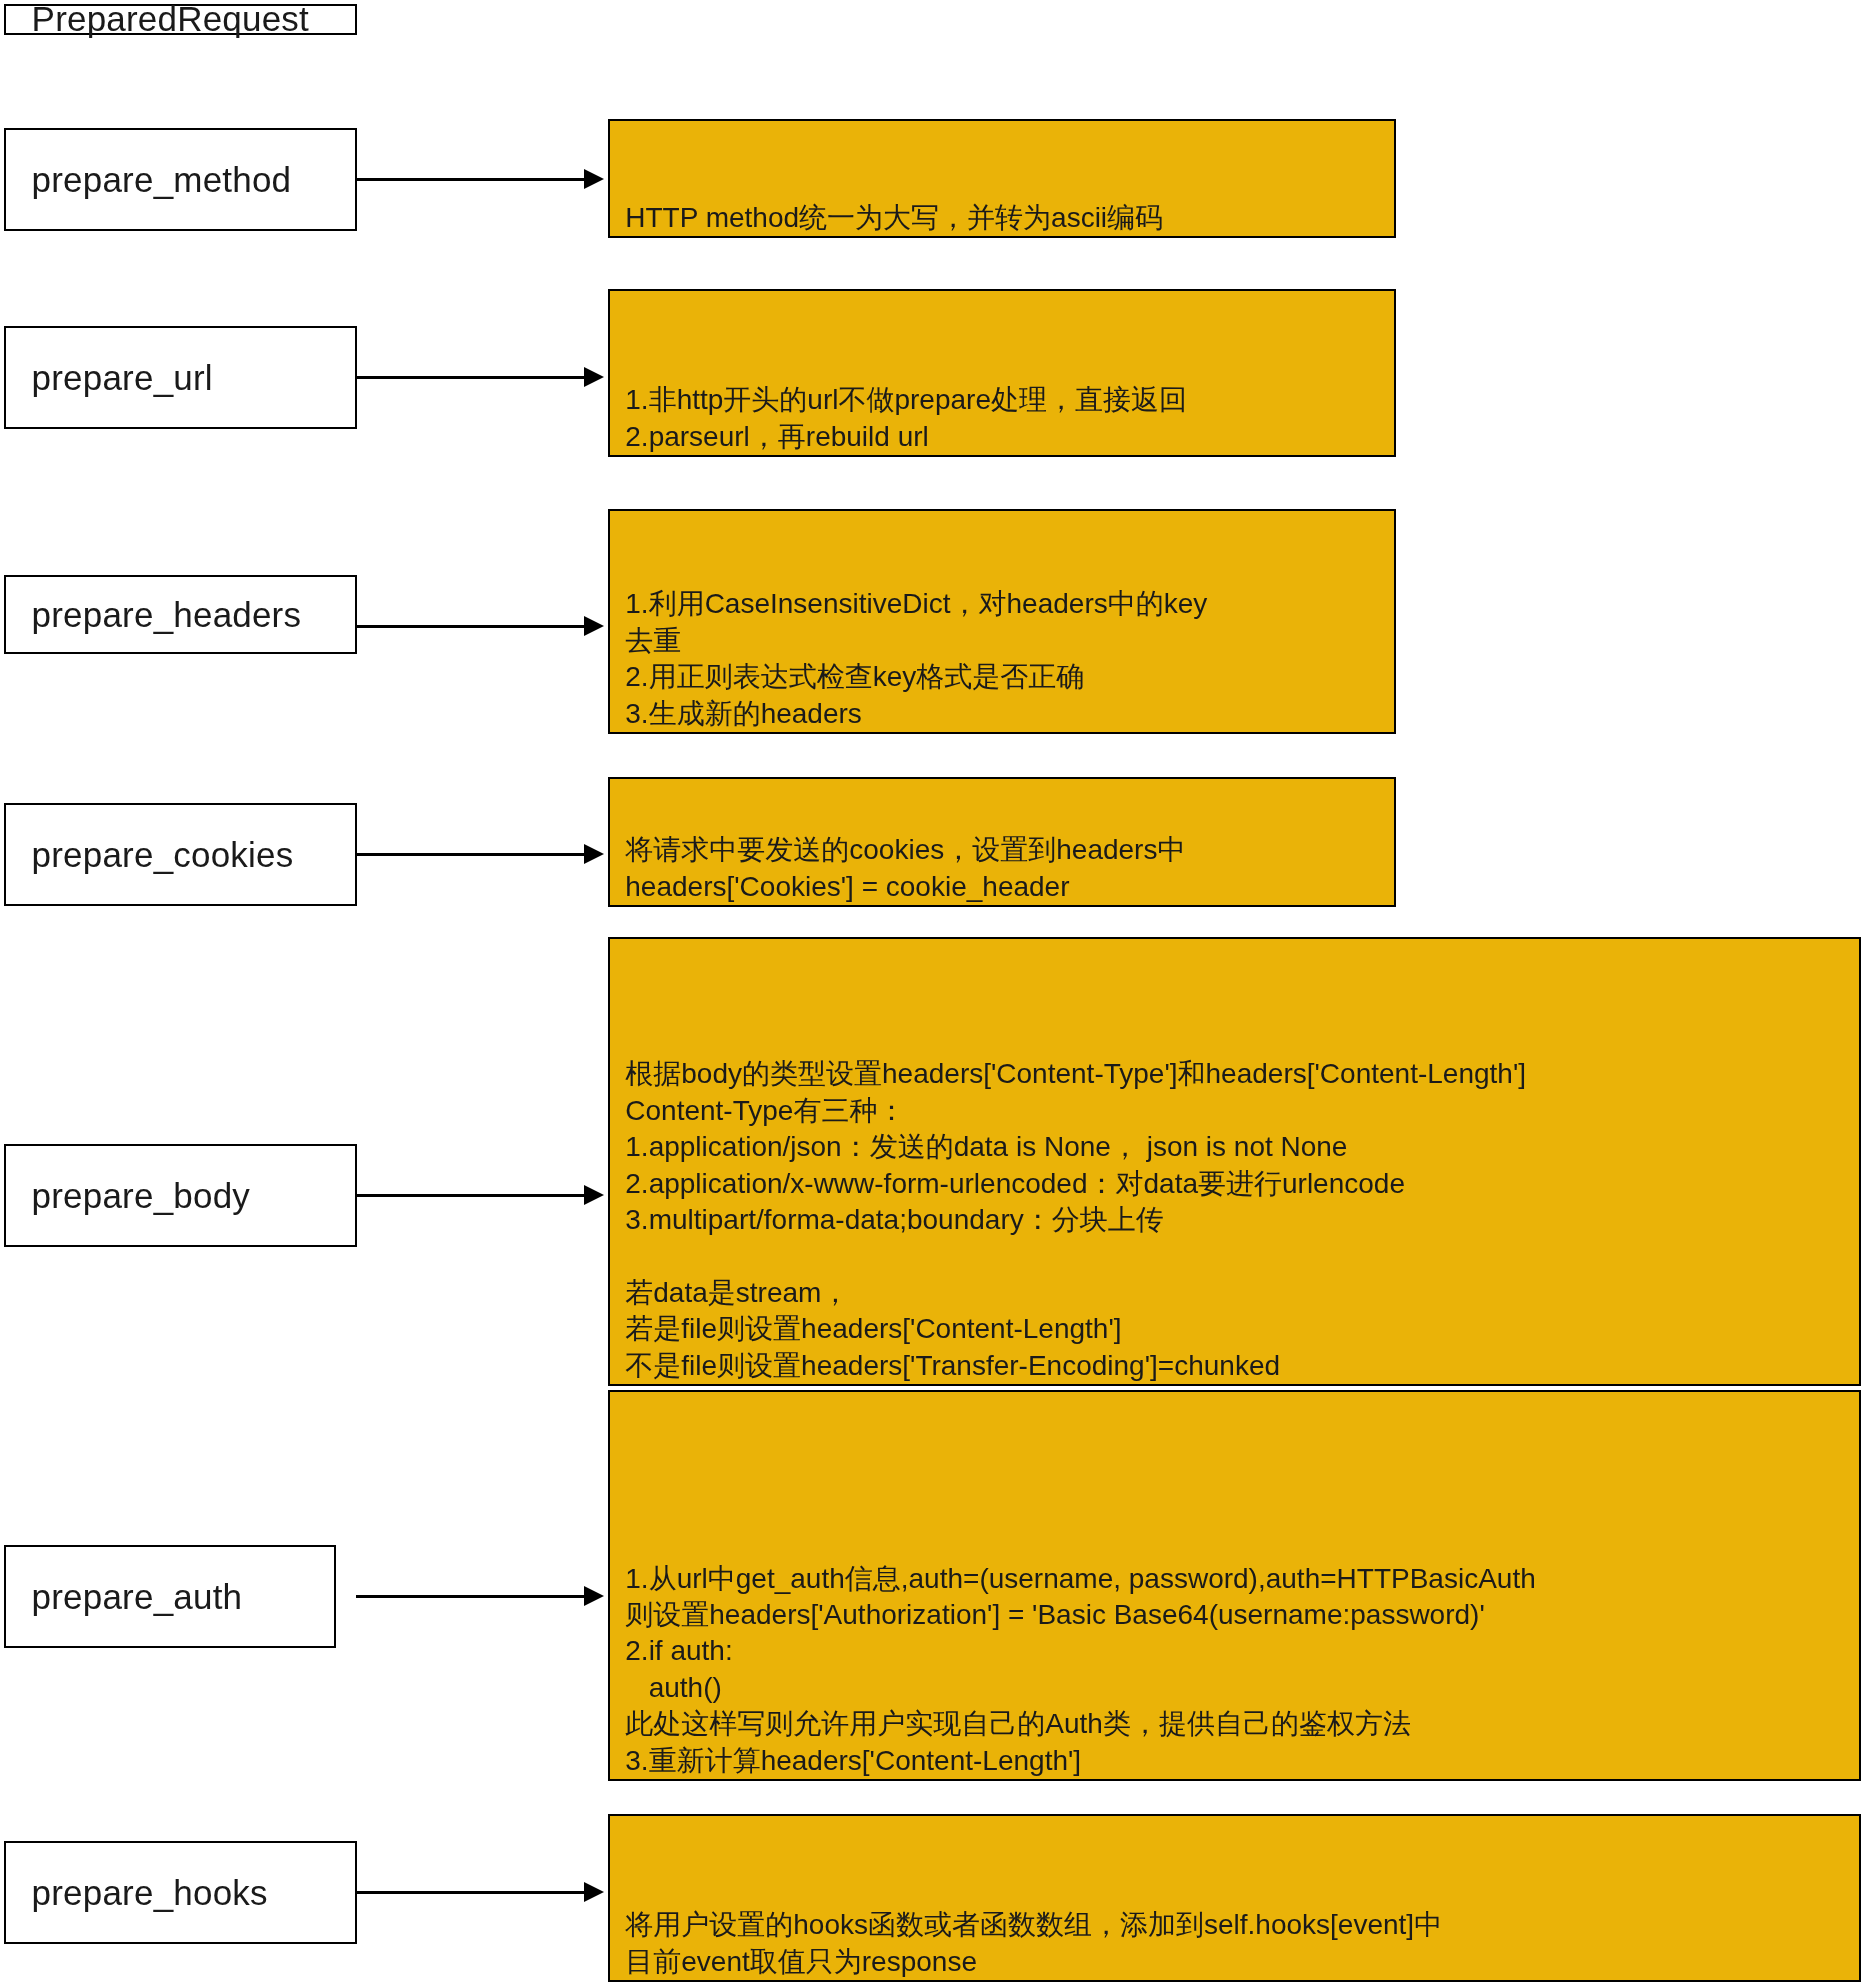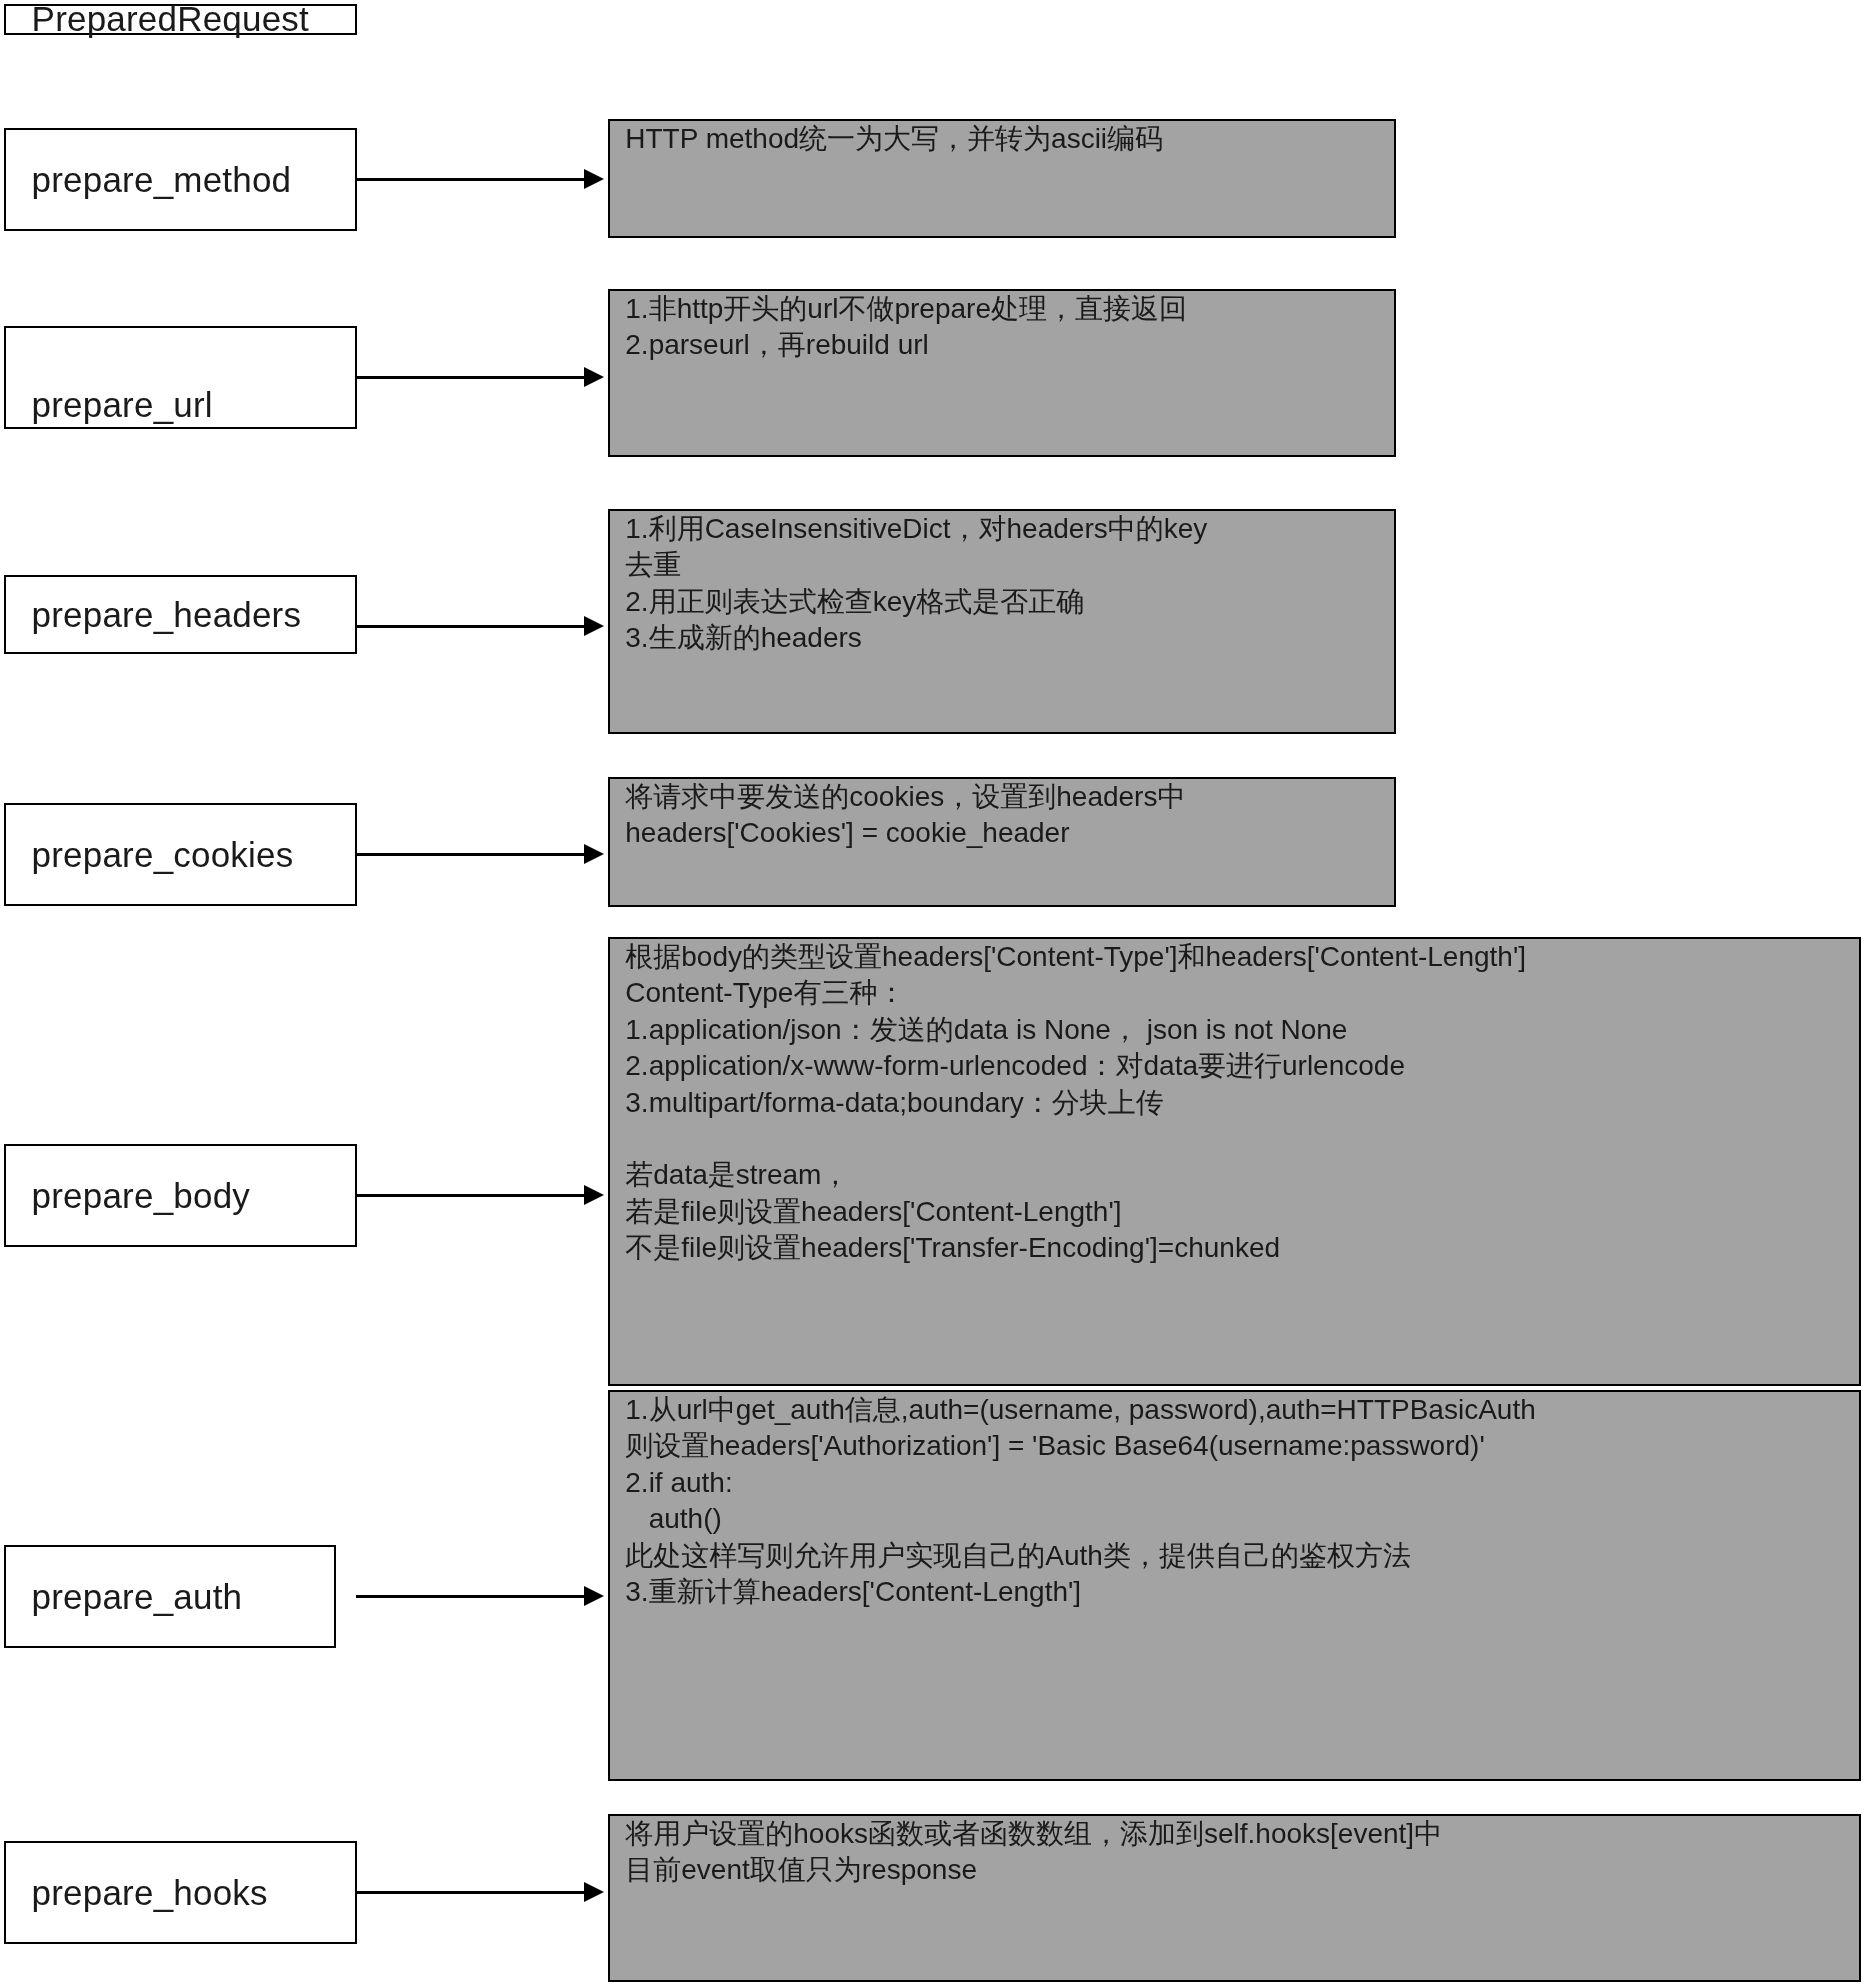--- a/index.html
+++ b/index.html
@@ -31,24 +31,24 @@
     font-size: 35px;
     line-height: 1.25;
     padding-left: 26px;
     white-space: nowrap;
     letter-spacing: 0.2px;
   }
   .detail {
     position: absolute;
     box-sizing: border-box;
     border: 2.2px solid #000000;
-    background: #a3a3a3;
+    background: #eab308;
     display: flex;
     flex-direction: column;
-    justify-content: flex-start;
+    justify-content: flex-end;
     padding: 0 15.3px;
   }
   .detail-lines {
     font-size: 28px;
     line-height: 1.30;
     letter-spacing: 0px;
     white-space: pre;
   }
   .detail-lines .ln {
     display: block;
@@ -84,21 +84,21 @@
     <span class="node-label">prepare_method</span>
   </div>
   <div class="connector" style="left:356px; top:169px; width:252px; height:21.6px;">
     <div class="conn-line" style="left:0; top:9.4px; width:230px;"></div>
     <div class="conn-head" style="left:228px; top:0;"></div>
   </div>
   <div class="detail" style="left:608px; top:119px; width:788px; height:119px;">
     <div class="detail-lines"><span class="ln">HTTP method统一为大写，并转为ascii编码</span></div>
   </div>
 
-  <div class="node left" style="left:3.6px; top:326px; width:353px; height:103px;align-items:flex-end;">
+  <div class="node left" style="left:3.6px; top:326px; width:353px; height:103px;">
     <span class="node-label">prepare_url</span>
   </div>
   <div class="connector" style="left:356px; top:367px; width:252px; height:21.6px;">
     <div class="conn-line" style="left:0; top:9.4px; width:230px;"></div>
     <div class="conn-head" style="left:228px; top:0;"></div>
   </div>
   <div class="detail" style="left:608px; top:289px; width:788px; height:168px;">
     <div class="detail-lines"><span class="ln">1.非http开头的url不做prepare处理，直接返回</span><span class="ln">2.parseurl，再rebuild url</span></div>
   </div>
 

